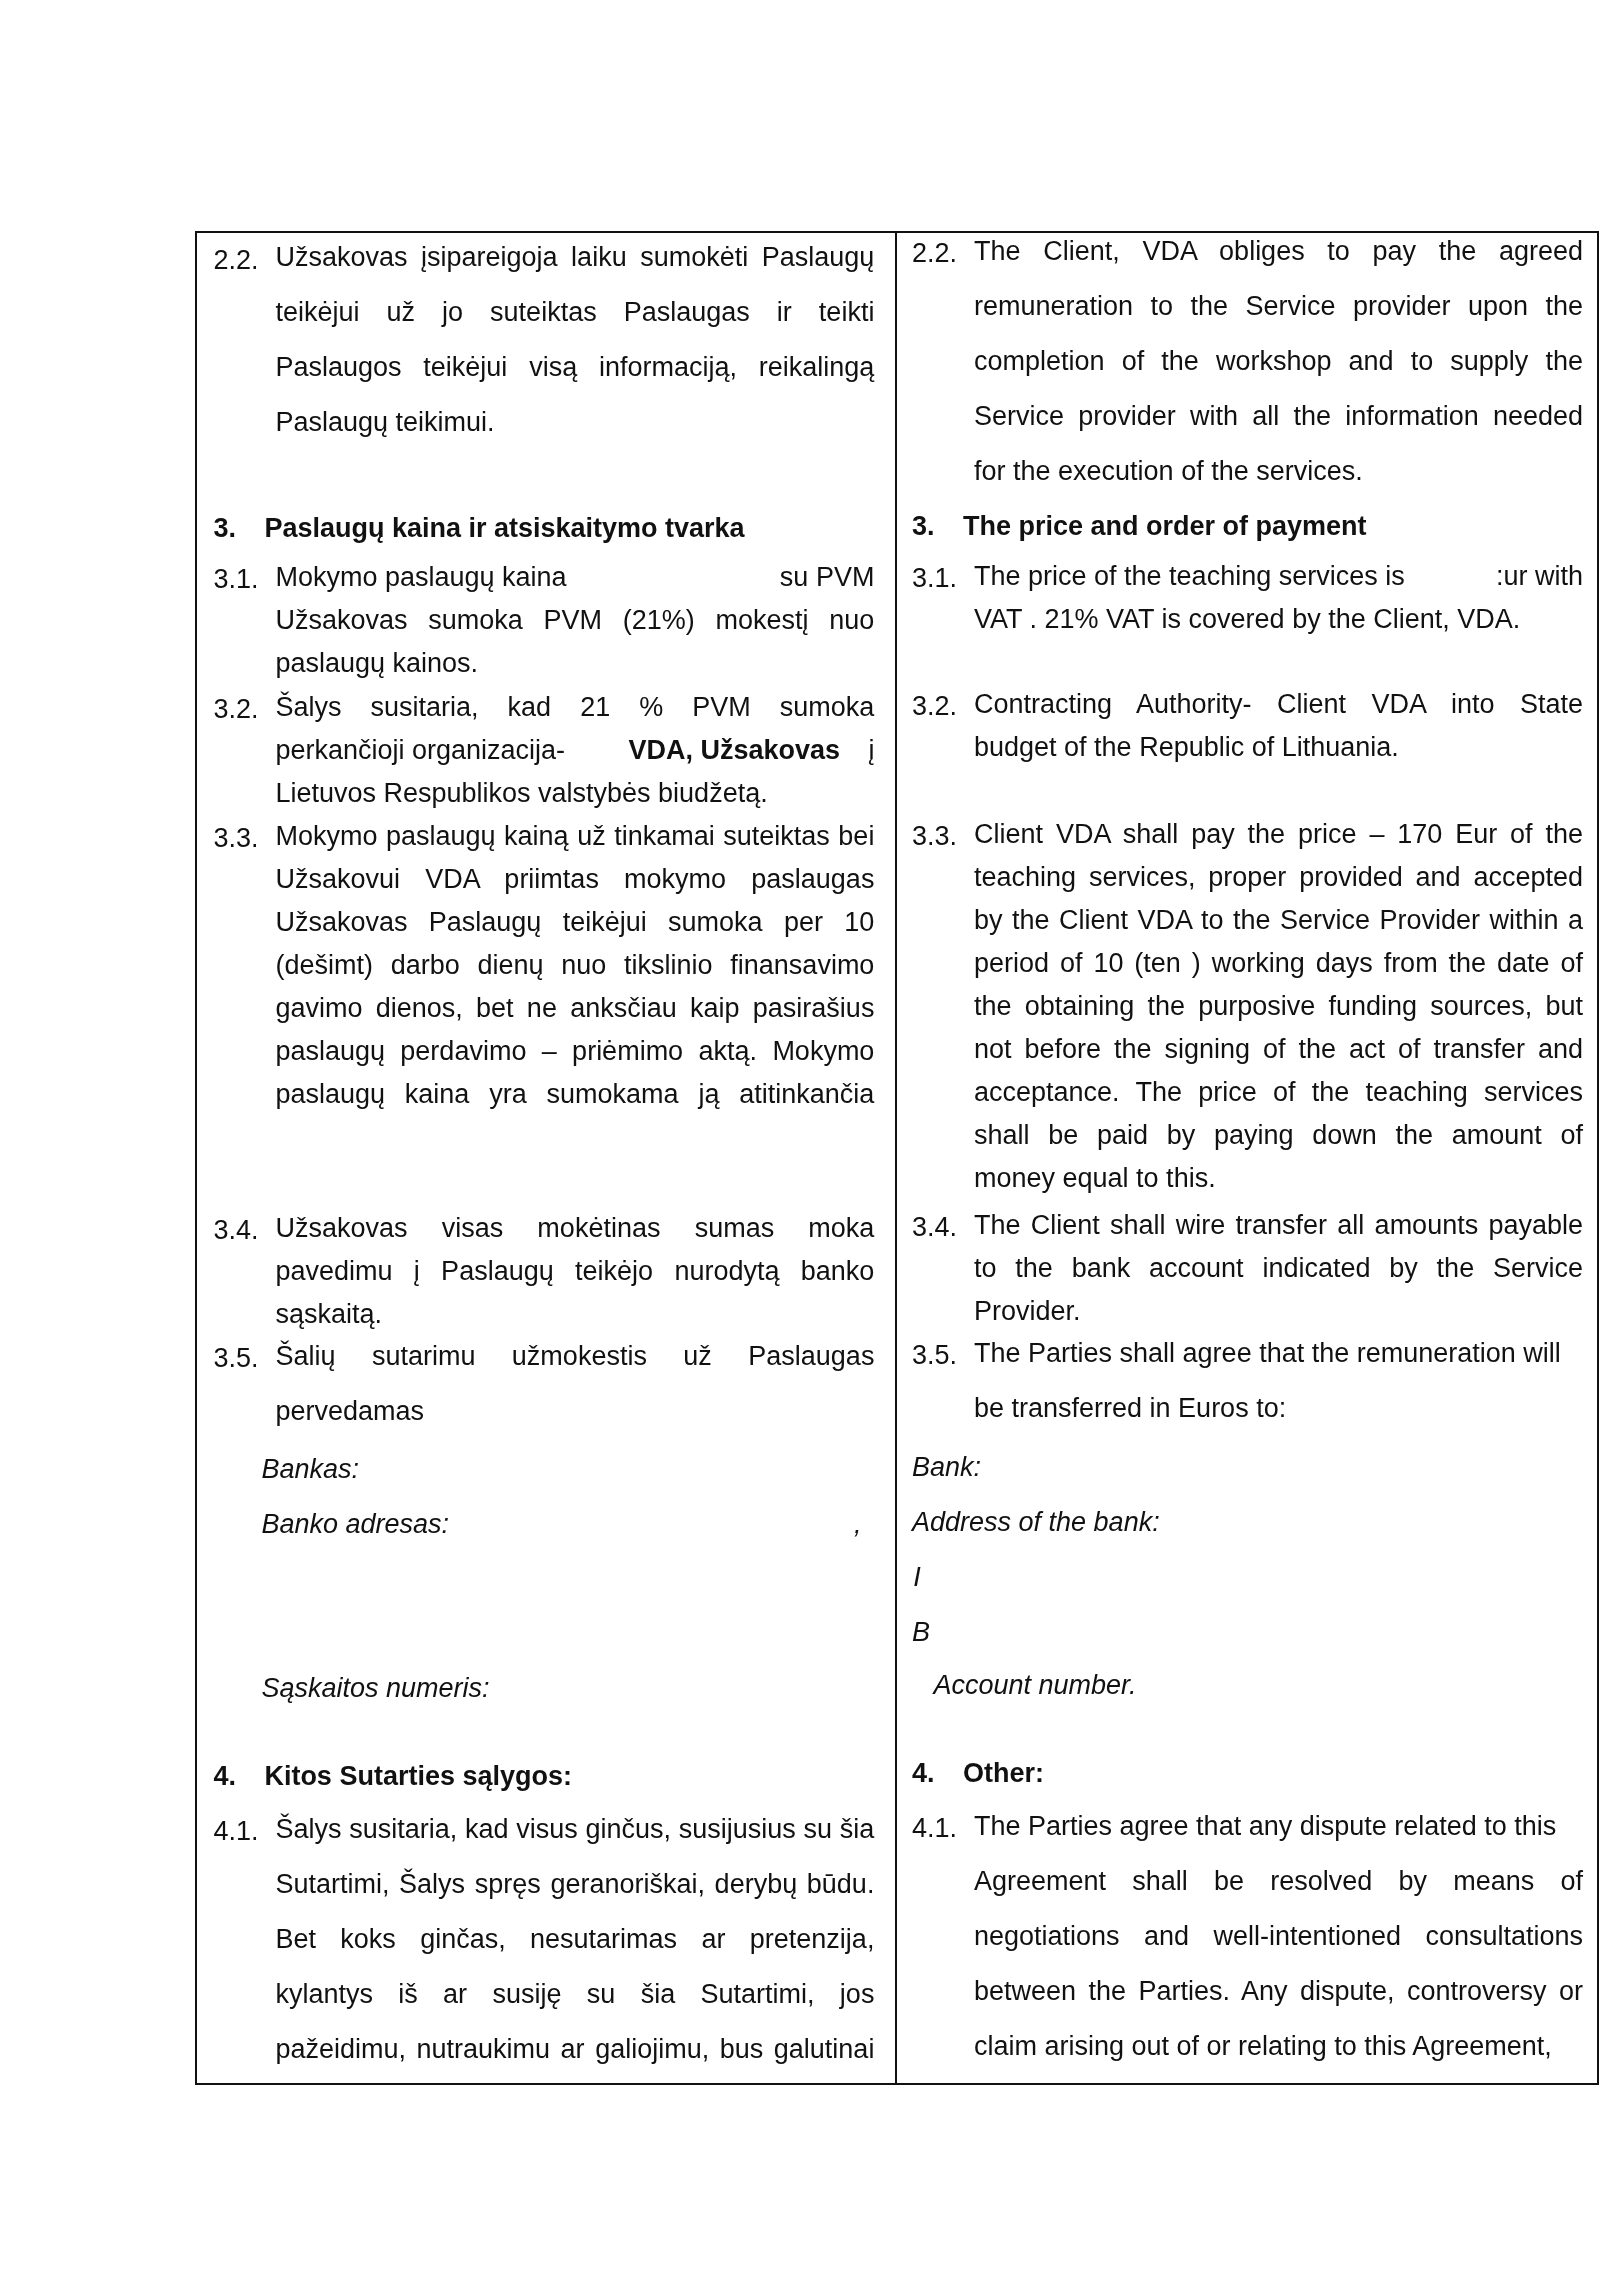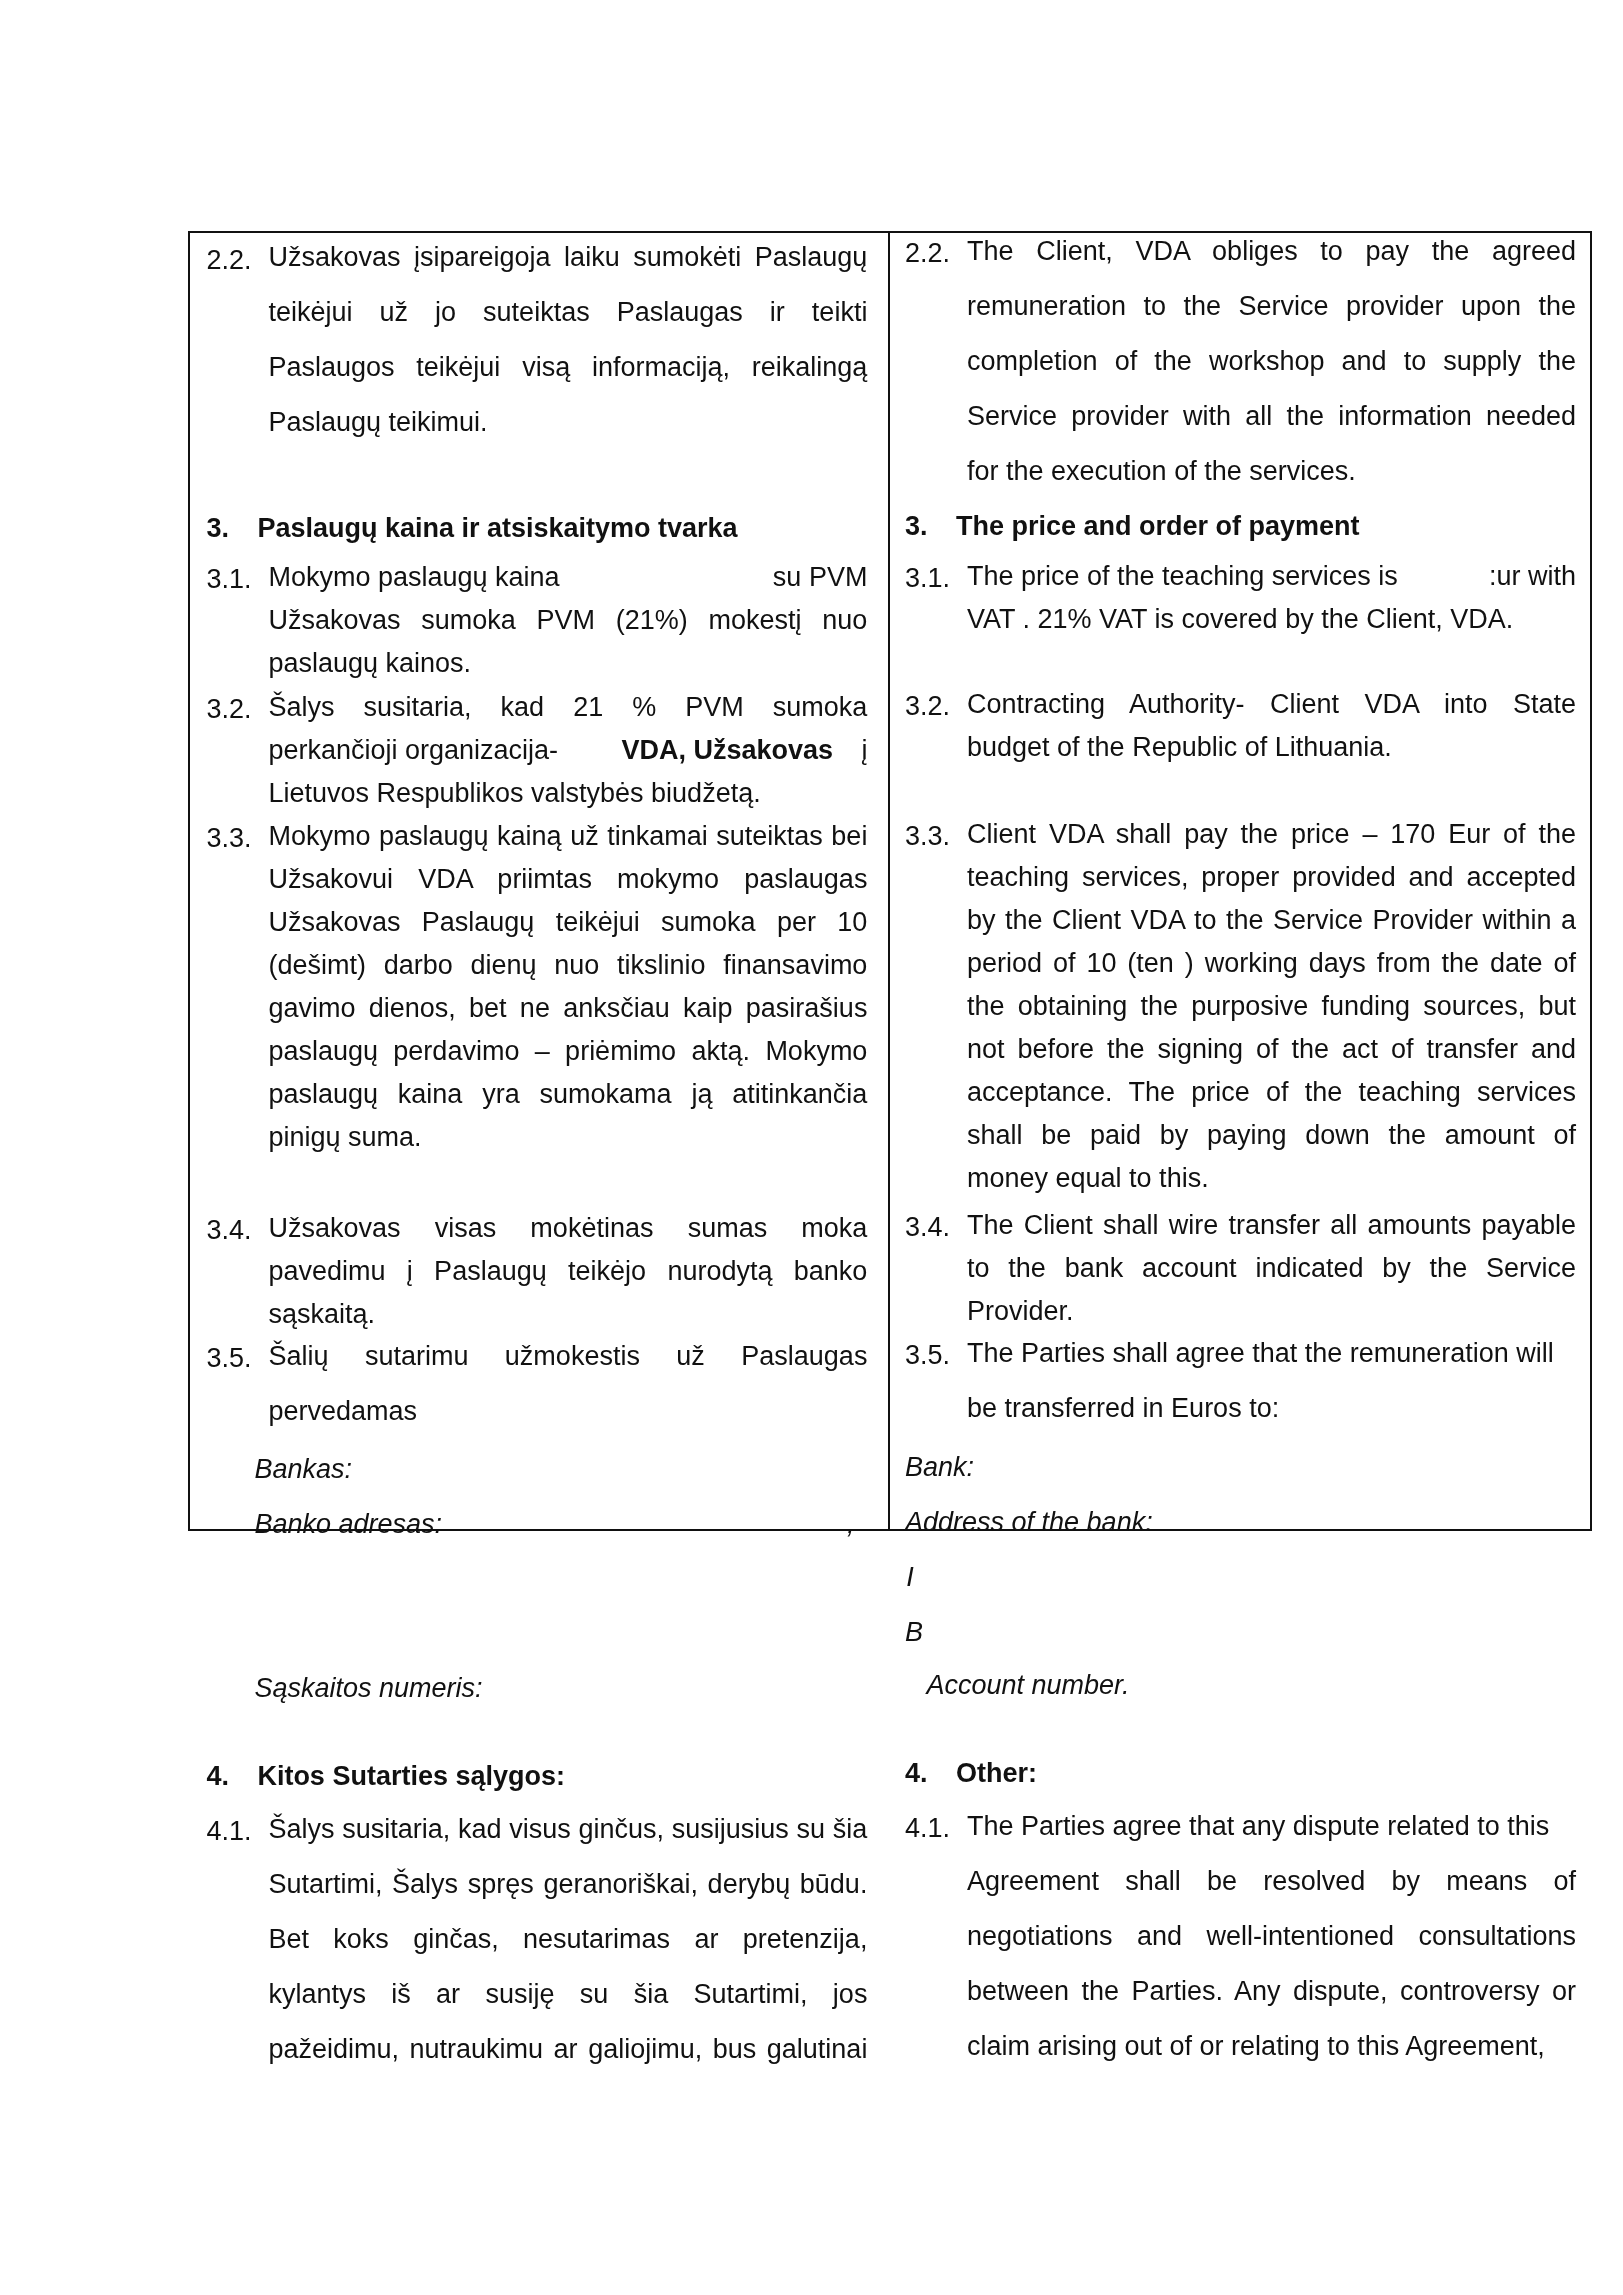--- a/index.html
+++ b/index.html
@@ -1,19 +1,19 @@
 <!DOCTYPE html>
 <html style="font-size:10.5px"><head>
 <meta charset="utf-8">
 <style>
   html, body { margin: 0; padding: 0; background: #ffffff; }
   body { width: 1623px; height: 2295px; position: relative; overflow: hidden;
          font-family: "Liberation Sans", "DejaVu Sans", sans-serif; color: #111; }
   .page { position: absolute; left: 0; top: 0; width: 1623px; height: 2295px; background: #fff; }
-  .table { position: absolute; left: 188px; top: 231px; width: 1404px; height: 1300px;
+  .table { position: absolute; left: 195px; top: 231px; width: 1404px; height: 1854px;
            border: 2px solid #111; box-sizing: border-box; }
   .divider { position: absolute; left: 698px; top: 0; bottom: 0; width: 2px; background: #111; }
   .col { position: absolute; top: 0; }
   .col.lt { left: 16.4px; width: 661px; }
   .col.en { left: 715px; width: 671px; }
   .blk { position: absolute; left: 0; right: 0; font-size: 27px; }
   .num { position: absolute; left: 0; top: 0; }
   .txt { position: absolute; left: 62px; right: 0; top: 0; text-align: justify; text-align-last: left; }
   .heading { font-weight: bold; }
   .heading .num { left: 0; }
@@ -74,21 +74,20 @@
       <div class="blk" style="top:590px;">
         <span class="num">3.3.</span>
         <div class="txt lines" style="line-height:43px; margin-top:-7.9px;">
           <span class="jl">Mokymo paslaugų kainą už tinkamai suteiktas bei</span>
           <span class="jl">Užsakovui VDA priimtas mokymo paslaugas</span>
           <span class="jl">Užsakovas Paslaugų teikėjui sumoka per 10</span>
           <span class="jl">(dešimt) darbo dienų nuo tikslinio finansavimo</span>
           <span class="jl">gavimo dienos, bet ne anksčiau kaip pasirašius</span>
           <span class="jl">paslaugų perdavimo – priėmimo aktą. Mokymo</span>
           <span class="jl">paslaugų kaina yra sumokama ją atitinkančia</span>
-          <span>pinigų suma.</span>
         </div>
       </div>
 
       <div class="blk" style="top:982px;">
         <span class="num">3.4.</span>
         <div class="txt lines" style="line-height:43px; margin-top:-7.9px;">
           <span class="jl">Užsakovas visas mokėtinas sumas moka</span>
           <span class="jl">pavedimu į Paslaugų teikėjo nurodytą banko</span>
           <span>sąskaitą.</span>
         </div>

